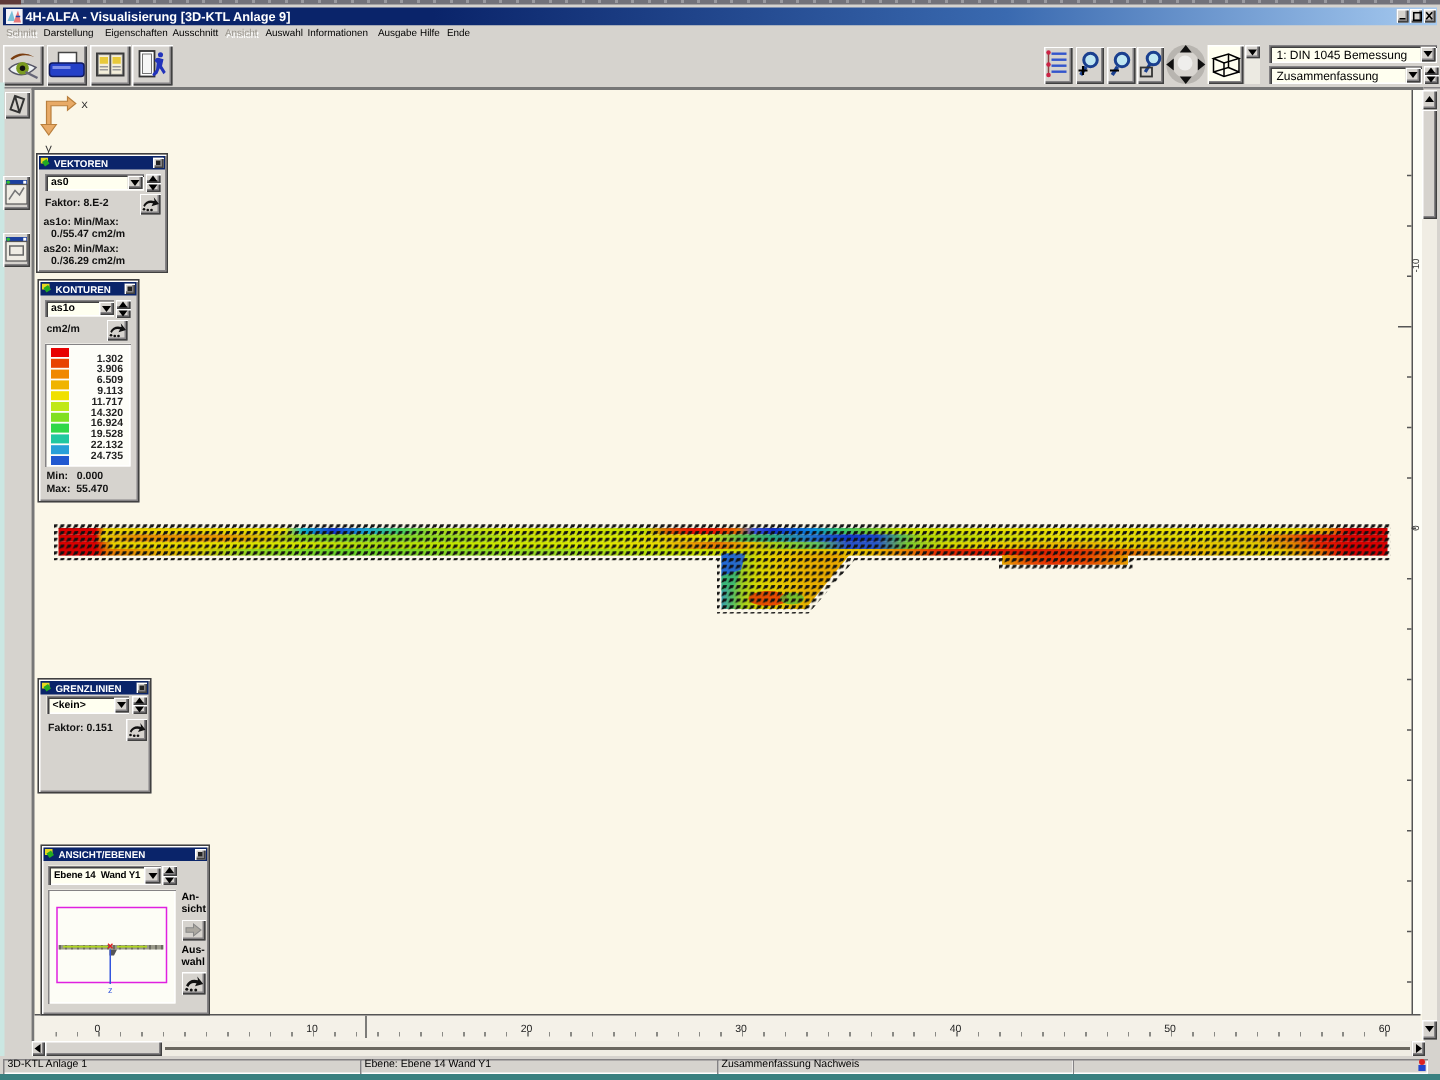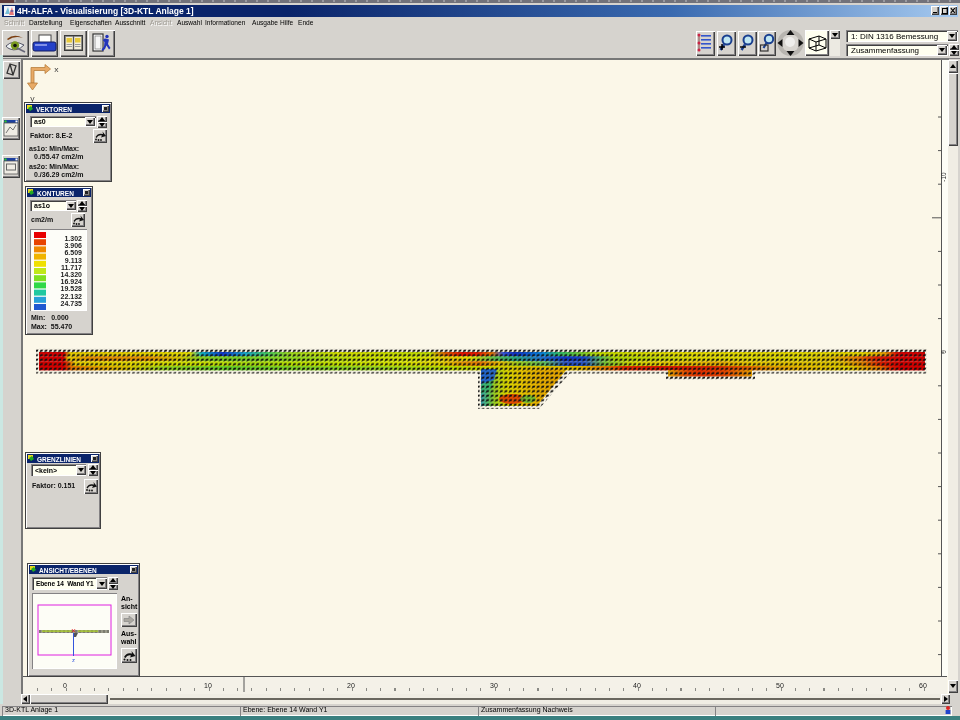--- a/index.html
+++ b/index.html
@@ -24,21 +24,21 @@
 
 <div class="ab" style="left:2px;top:5px;width:956px;height:12px;background:linear-gradient(to right,#0a246a 0%,#0a246a 30%,#3a6ab0 70%,#a6caf0 100%);"></div>
 <div class="ab" style="left:4px;top:6px;width:11px;height:10px;background:#fff;">
  <svg width="11" height="10" viewBox="0 0 11 10">
   <rect width="11" height="10" fill="#f4f4f8"></rect>
   <path d="M1 8 L4 1 L6 8 Z" fill="#7ac0d8"></path>
   <path d="M5 9 L8 1 L10 9 Z" fill="#e87878"></path>
   <path d="M6.5 5 h3" stroke="#2244aa" stroke-width="1"></path>
  </svg>
 </div>
-<div class="ab" style="left:17px;top:6px;color:#fff;font-size:8.5px;font-weight:bold;white-space:nowrap;">4H-ALFA - Visualisierung [3D-KTL Anlage 1]</div>
+<div class="ab" style="left:17px;top:6px;color:#fff;font-size:8.5px;font-weight:bold;white-space:nowrap;">4H-ALFA - Visualisierung [3D-KTL Anlage 9]</div>
 
 <div class="ab raised" style="left:931px;top:6px;width:8px;height:9px;">
     <div class="ab" style="left:1.5px;top:5.5px;width:4px;height:1.5px;background:#000;"></div>
   </div>
 <div class="ab raised" style="left:940px;top:6px;width:8px;height:9px;">
     <div class="ab" style="left:1.5px;top:1.5px;width:4px;height:4.5px;border:1px solid #000;border-top-width:1.5px;"></div>
   </div>
 <div class="ab raised" style="left:949px;top:6px;width:8px;height:9px;">
     <svg width="8" height="9" viewBox="0 0 8 9">
       <path d="M1.8 2.2 L5.8 6.8 M5.8 2.2 L1.8 6.8" stroke="#000" stroke-width="1.1"></path>
@@ -157,21 +157,21 @@
    <path d="M11 12 L11 21"></path>
   </g>
  </svg>
 </div>
 <div class="ab raised" style="left:830px;top:30px;width:10px;height:9px;">
     <div class="tri-dn" style="margin:2.5px auto 0;"></div>
   </div>
 <div class="ab" style="left:830px;top:39px;width:10px;height:17px;background:#eceae2;"></div>
 
 <div class="ab combo" style="left:846px;top:30px;width:112px;height:12px;"></div>
-<div class="ab ctext" style="left:851px;top:32px;">1: DIN 1316 Bemessung</div>
+<div class="ab ctext" style="left:851px;top:32px;">1: DIN 1045 Bemessung</div>
 <div class="ab raised" style="left:947px;top:31px;width:10px;height:10px;">
     <div class="tri-dn" style="margin:3px auto 0;"></div>
   </div>
 
 <div class="ab combo" style="left:846px;top:44px;width:102px;height:12px;"></div>
 <div class="ab ctext" style="left:851px;top:46px;">Zusammenfassung</div>
 <div class="ab raised" style="left:937px;top:45px;width:10px;height:10px;">
     <div class="tri-dn" style="margin:3px auto 0;"></div>
   </div>
 <div class="ab raised" style="left:949px;top:44px;width:10px;height:6px;">

